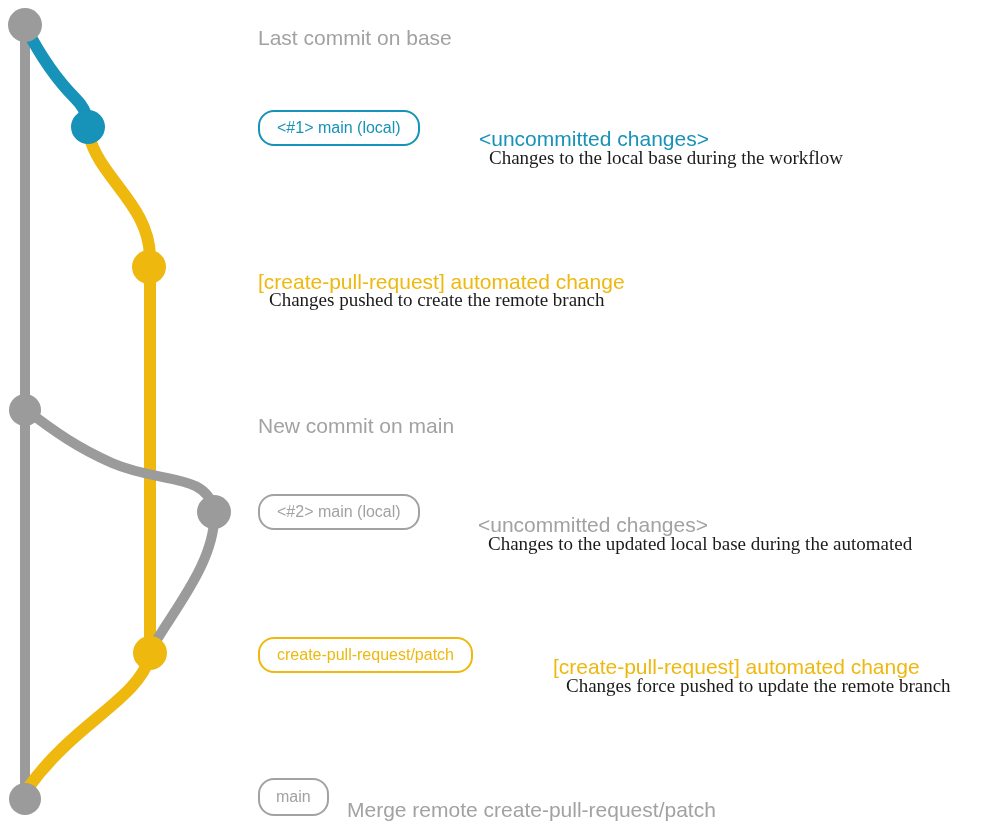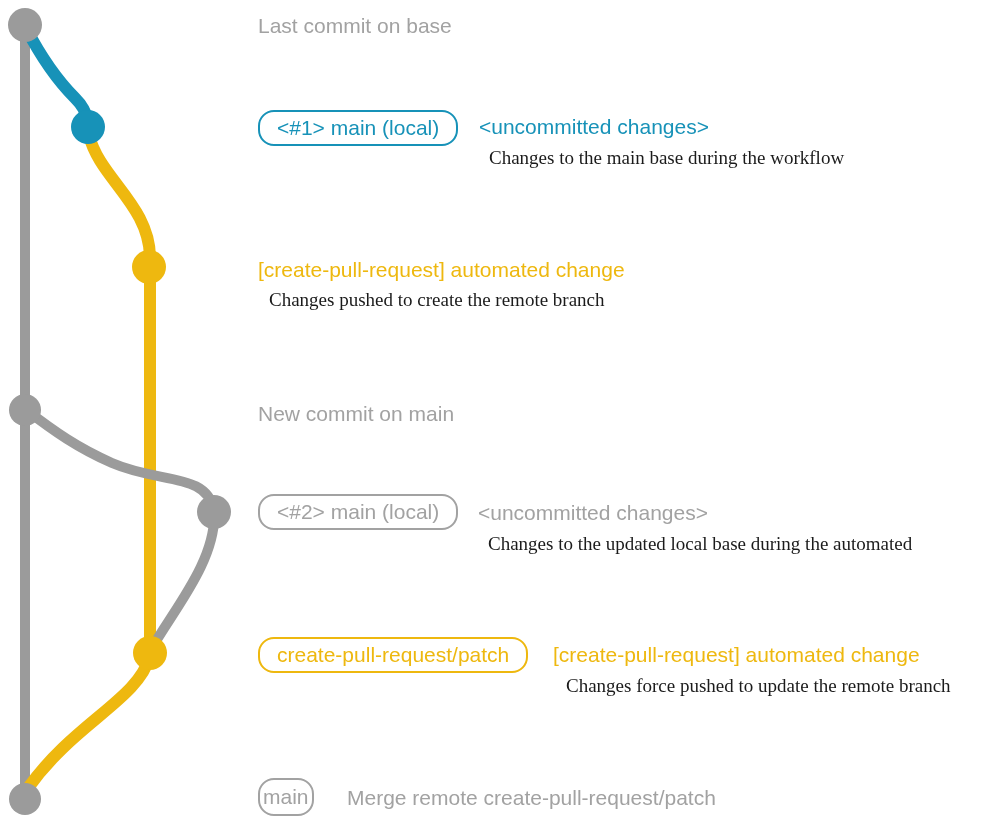--- a/index.html
+++ b/index.html
@@ -13,28 +13,28 @@
   #graph-svg{position:absolute;left:0;top:0;}
   .edge{fill:none;stroke-linecap:round;}
   .edge.gray{stroke:var(--gray);stroke-width:10;}
   .edge.blue{stroke:var(--blue);stroke-width:12;}
   .edge.yellow{stroke:var(--yellow);stroke-width:12;}
   .node.gray{fill:var(--gray);}
   .node.blue{fill:var(--blue);}
   .node.yellow{fill:var(--yellow);}
 
   .abs{position:absolute;white-space:nowrap;}
-  .annot{font-size:21px;line-height:25px;color:var(--text-gray);}
+  .annot{font-size:21px;line-height:25px;color:var(--text-gray);margin-top:12px;}
   .annot.blue{color:var(--blue);}
   .annot.yellow{color:var(--yellow);}
   .desc{font-family:"Liberation Serif", serif;font-size:19px;line-height:23px;color:var(--desc-black);}
   .badge{
     display:inline-flex;align-items:center;justify-content:center;
     height:36px;padding:0 17px;border:2px solid;border-radius:16px;
-    font-size:21px;box-sizing:border-box;
+    font-size:16px;box-sizing:border-box;
   }
   .badge.blue{border-color:var(--blue);color:var(--blue);}
   .badge.gray{border-color:var(--text-gray);color:var(--text-gray);}
   .badge.yellow{border-color:var(--yellow);color:var(--yellow);}
 </style>
 </head>
 <body>
 
 <svg id="graph-svg" width="981" height="827" viewBox="0 0 981 827">
 
@@ -56,29 +56,29 @@
   <circle class="node gray" cx="25" cy="410" r="16"></circle>
   <circle class="node gray" cx="214" cy="512" r="17"></circle>
   <circle class="node yellow" cx="150" cy="653" r="17"></circle>
   <circle class="node gray" cx="25" cy="799" r="16"></circle>
 </svg>
 
 <div class="abs annot" style="left:258px;top:13px;">Last commit on base</div>
 
 <div class="abs badge blue" style="left:258px;top:110px;">&lt;#1&gt; main (local)</div>
 <div class="abs annot blue" style="left:479px;top:114px;">&lt;uncommitted changes&gt;</div>
-<div class="abs desc" style="left:489px;top:146px;">Changes to the main base during the workflow</div>
+<div class="abs desc" style="left:489px;top:146px;">Changes to the local base during the workflow</div>
 
 <div class="abs annot yellow" style="left:258px;top:257px;">[create-pull-request] automated change</div>
 <div class="abs desc" style="left:269px;top:288px;font-family:Liberation Serif, serif;">Changes pushed to create the remote branch</div>
 
 <div class="abs annot" style="left:258px;top:401px;">New commit on main</div>
 
 <div class="abs badge gray" style="left:258px;top:494px;text-align:right;">&lt;#2&gt; main (local)</div>
 <div class="abs annot" style="left:478px;top:500px;">&lt;uncommitted changes&gt;</div>
 <div class="abs desc" style="left:488px;top:532px;">Changes to the updated local base during the automated</div>
 
 <div class="abs badge yellow" style="left:258px;top:637px;">create-pull-request/patch</div>
 <div class="abs annot yellow" style="left:553px;top:642px;">[create-pull-request] automated change</div>
 <div class="abs desc" style="left:566px;top:674px;">Changes force pushed to update the remote branch</div>
 
-<div class="abs badge gray" style="left:258px;top:778px;height:38px;padding:0 3px;">main</div>
+<div class="abs badge gray" style="left:258px;top:778px;height:38px;padding:0 16px;">main</div>
 <div class="abs annot" style="left:347px;top:785px;">Merge remote create-pull-request/patch</div>
 
 </body></html>

